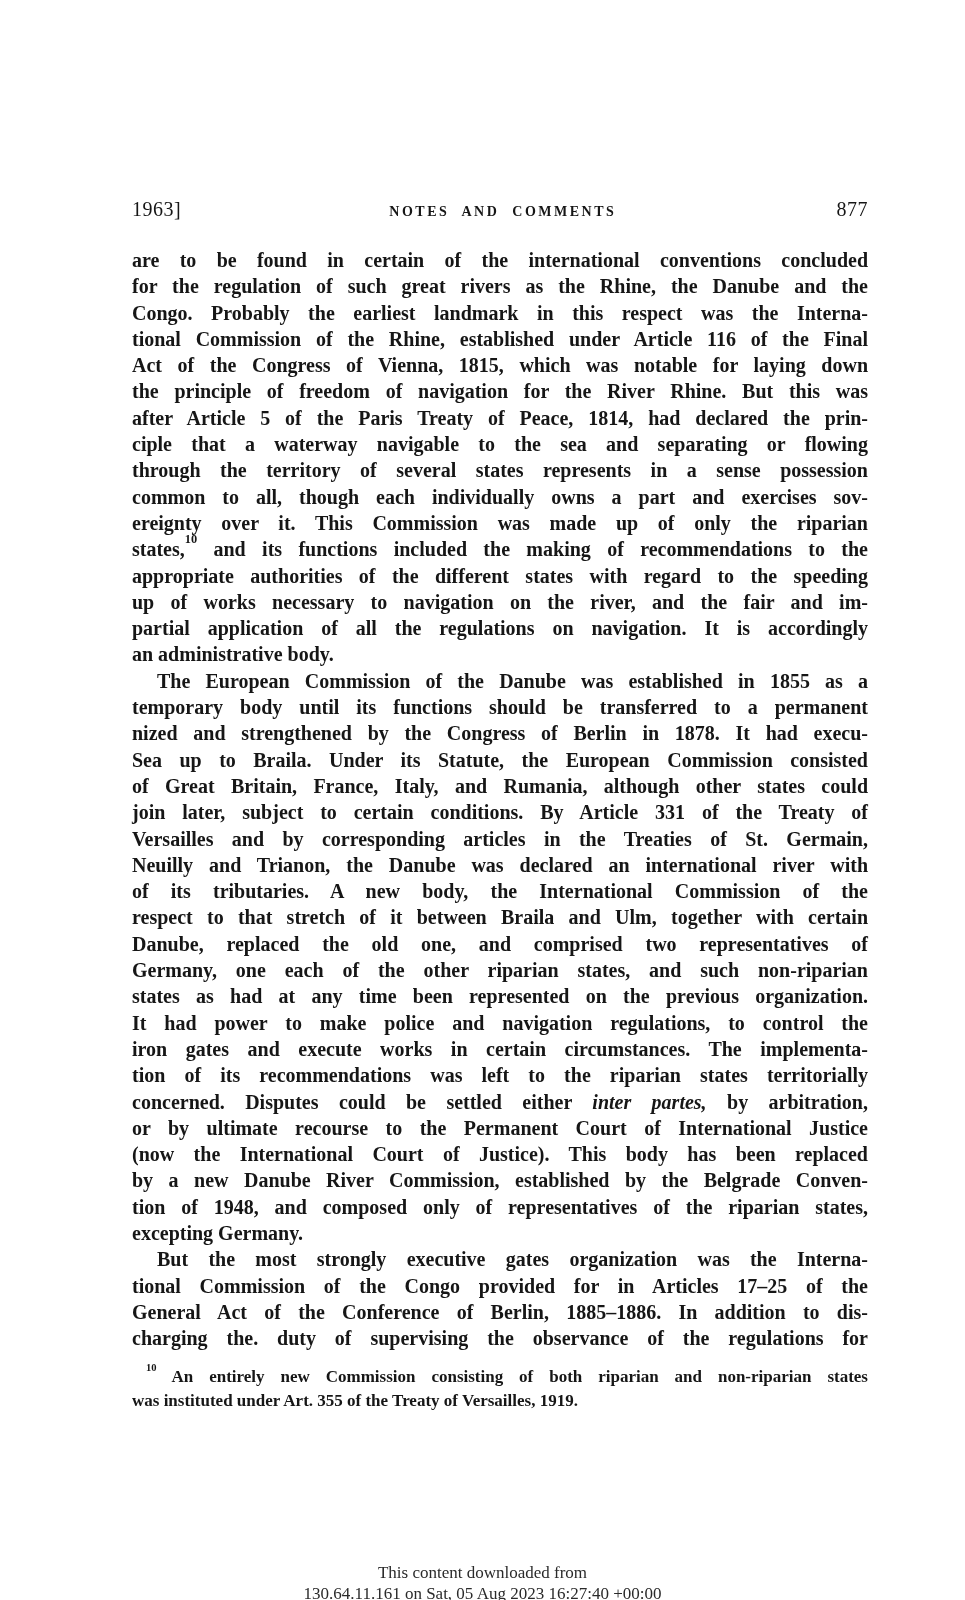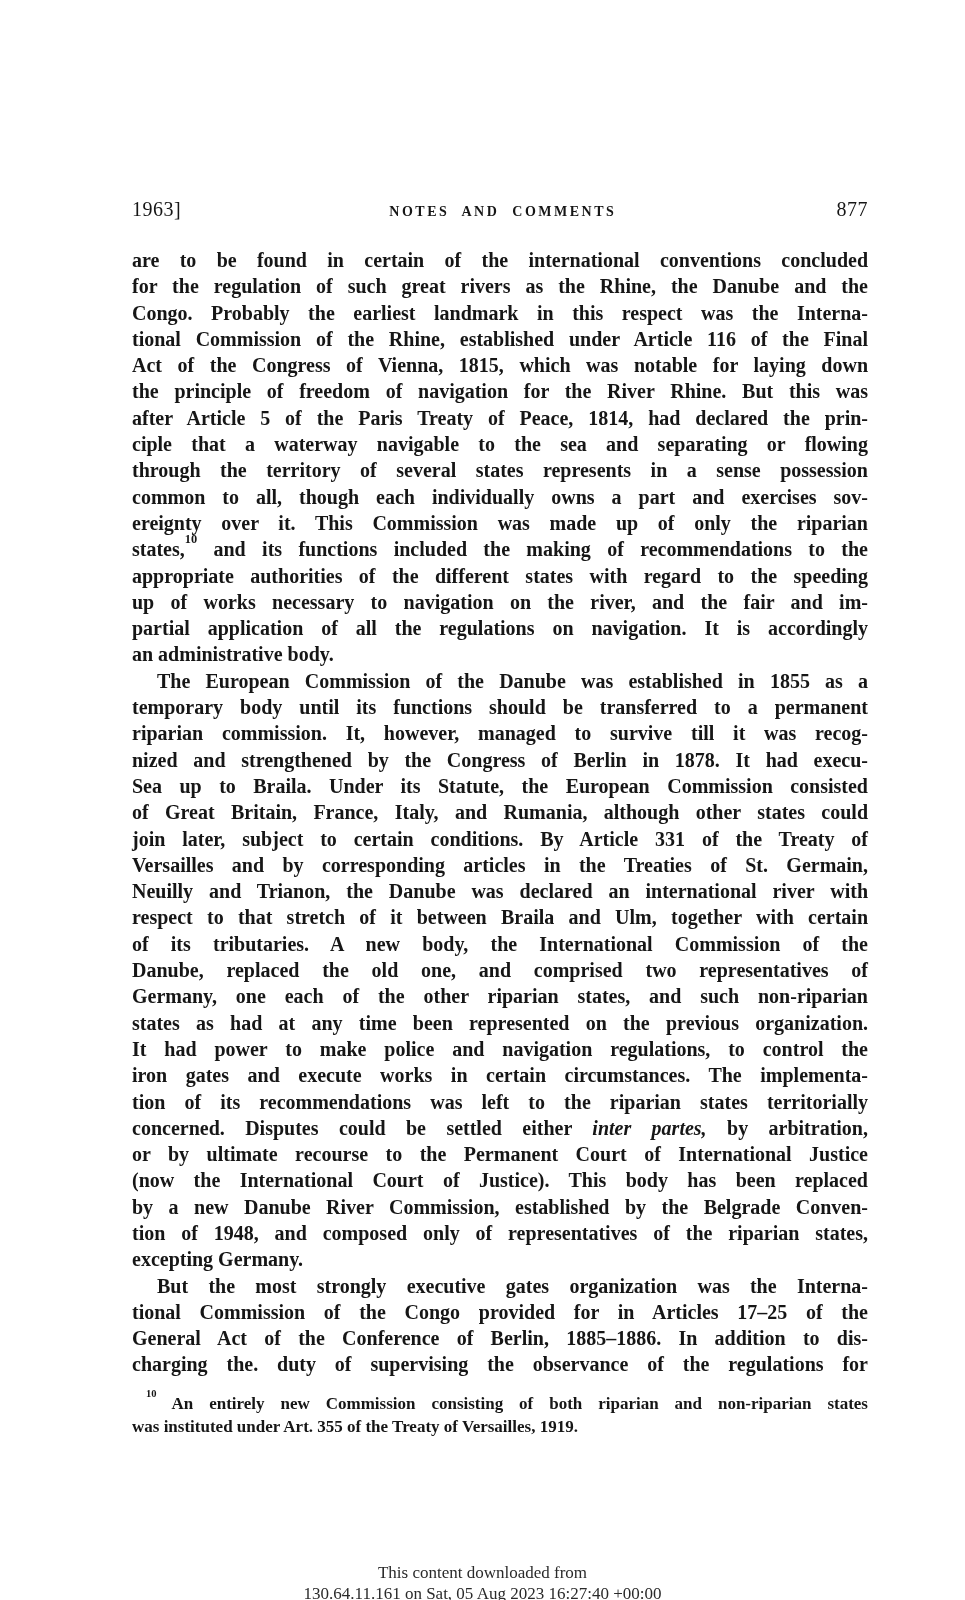--- a/index.html
+++ b/index.html
@@ -98,29 +98,28 @@
         <div class="line">ereignty over it. This Commission was made up of only the riparian</div>
         <div class="line">states,<sup>10</sup> and its functions included the making of recommendations to the</div>
         <div class="line">appropriate authorities of the different states with regard to the speeding</div>
         <div class="line">up of works necessary to navigation on the river, and the fair and im-</div>
         <div class="line">partial application of all the regulations on navigation. It is accordingly</div>
         <div class="line short">an administrative body.</div>
       </div>
       <div class="paragraph">
         <div class="line indent">The European Commission of the Danube was established in 1855 as a</div>
         <div class="line">temporary body until its functions should be transferred to a permanent</div>
-        <div class="line">riparian commission. It, however, managed to survive till it was recog-</div>
         <div class="line">nized and strengthened by the Congress of Berlin in 1878. It had execu-</div>
         <div class="line">Sea up to Braila. Under its Statute, the European Commission consisted</div>
         <div class="line">of Great Britain, France, Italy, and Rumania, although other states could</div>
         <div class="line">join later, subject to certain conditions. By Article 331 of the Treaty of</div>
         <div class="line">Versailles and by corresponding articles in the Treaties of St. Germain,</div>
         <div class="line">Neuilly and Trianon, the Danube was declared an international river with</div>
+        <div class="line">of its tributaries. A new body, the International Commission of the</div>
         <div class="line">respect to that stretch of it between Braila and Ulm, together with certain</div>
-        <div class="line">of its tributaries. A new body, the International Commission of the</div>
         <div class="line">Danube, replaced the old one, and comprised two representatives of</div>
         <div class="line">Germany, one each of the other riparian states, and such non-riparian</div>
         <div class="line">states as had at any time been represented on the previous organization.</div>
         <div class="line">It had power to make police and navigation regulations, to control the</div>
         <div class="line">iron gates and execute works in certain circumstances. The implementa-</div>
         <div class="line">tion of its recommendations was left to the riparian states territorially</div>
         <div class="line">concerned. Disputes could be settled either <em>inter partes,</em> by arbitration,</div>
         <div class="line">or by ultimate recourse to the Permanent Court of International Justice</div>
         <div class="line">(now the International Court of Justice). This body has been replaced</div>
         <div class="line">by a new Danube River Commission, established by the Belgrade Conven-</div>

